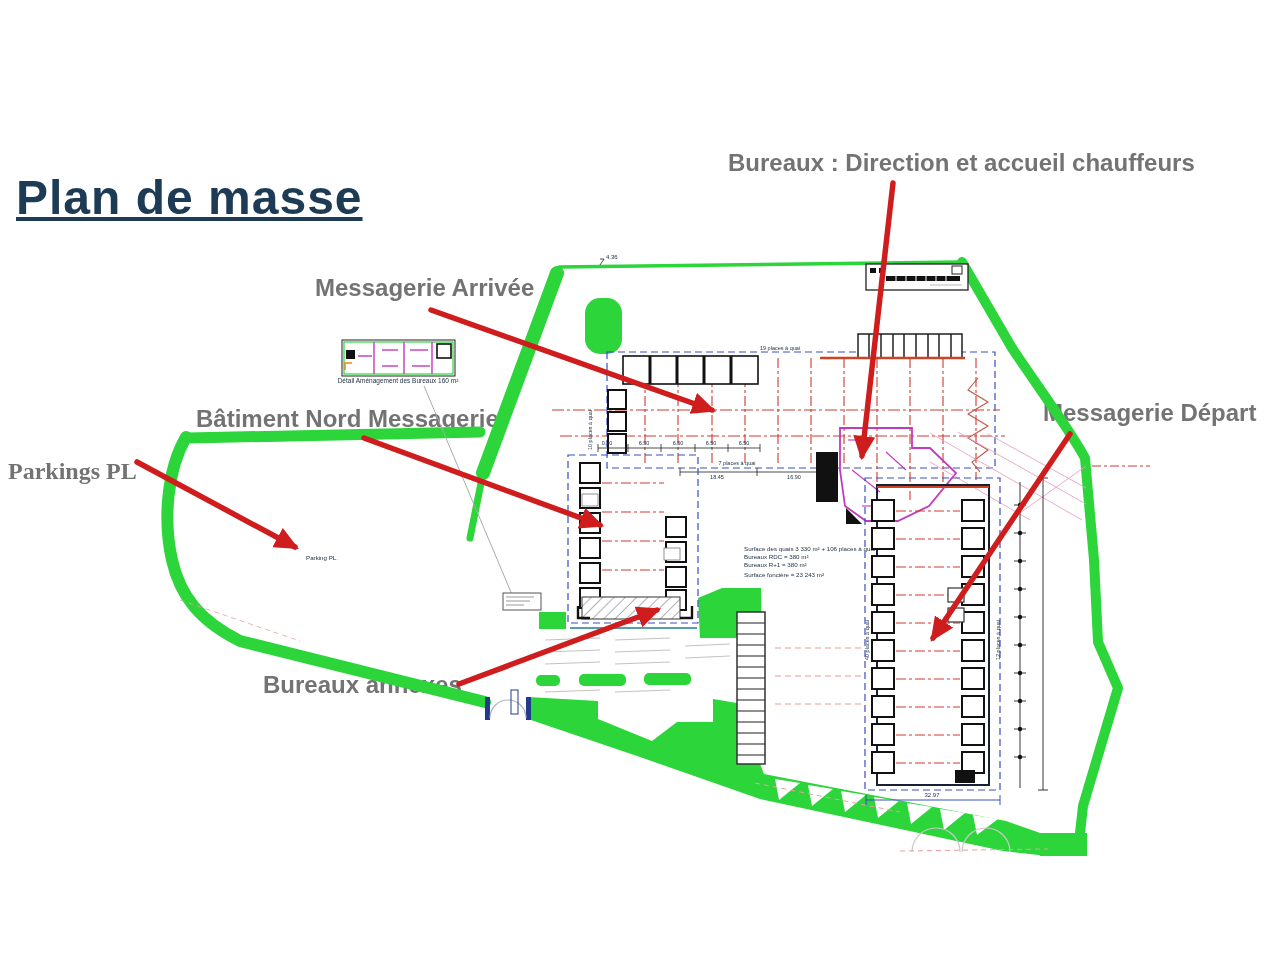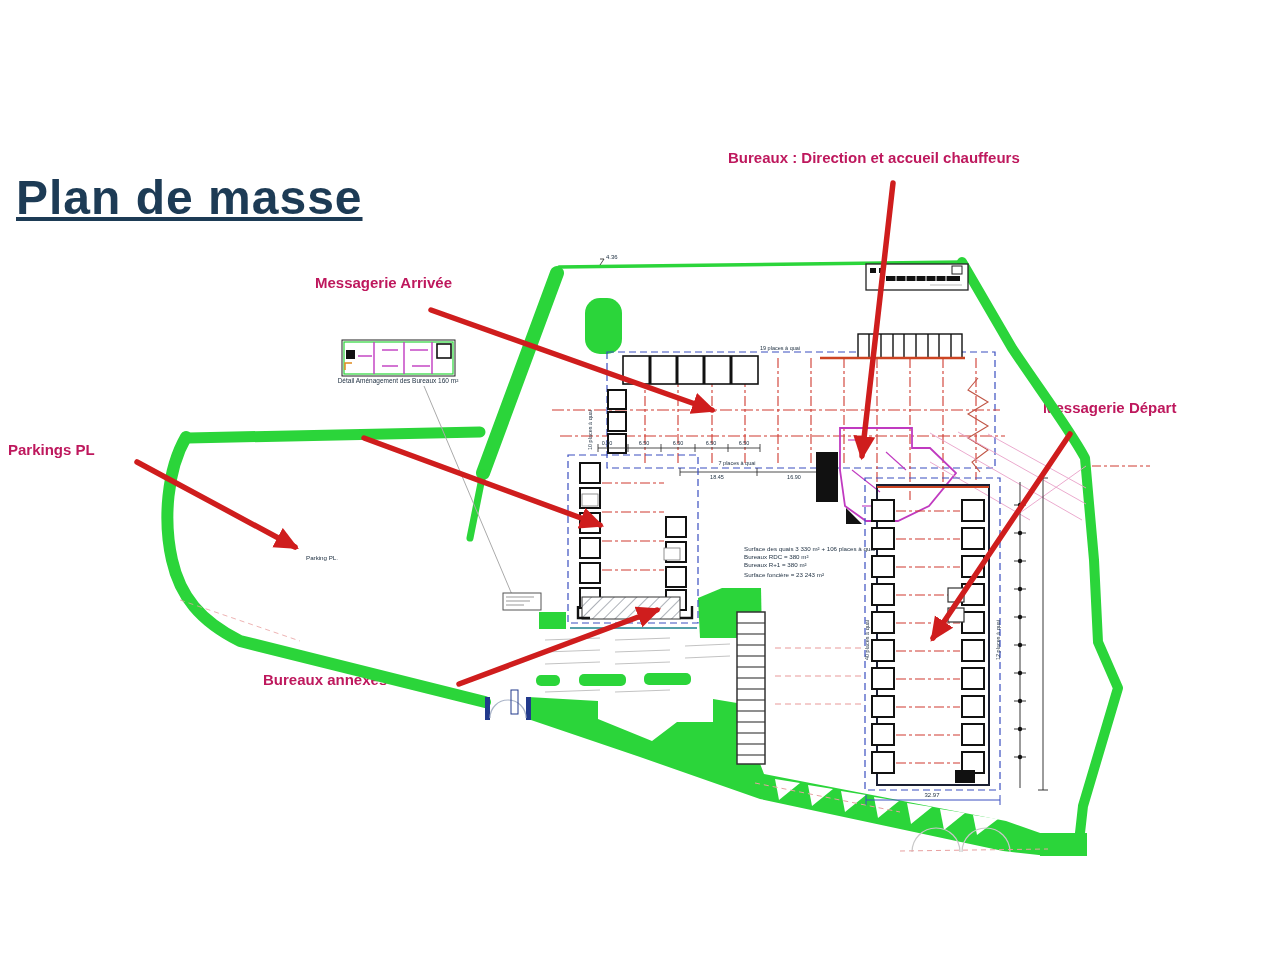--- a/index.html
+++ b/index.html
@@ -1,38 +1,39 @@
 <!DOCTYPE html>
 <html><head>
 <meta charset="utf-8">
 <style>
   html,body{margin:0;padding:0;background:#ffffff;}
   #slide{position:relative;width:1280px;height:960px;background:#ffffff;overflow:hidden;
          font-family:"Liberation Sans", sans-serif;}
   #title{position:absolute;left:16px;top:170px;font-size:48px;font-weight:bold;
          color:#1d3b55;letter-spacing:1px;text-decoration:underline;}
-  .ann{position:absolute;font-size:15px;font-weight:bold;color:#be185d;white-space:nowrap;}
+  .ann{position:absolute;font-size:24px;font-weight:bold;color:#737373;white-space:nowrap;}
   #ann-direction{left:728px;top:149px;}
   #ann-arrivee{left:315px;top:274px;}
   #ann-nord{left:196px;top:405px;}
-  #ann-parkings{left:8px;top:441px;}
+  #ann-parkings{left:8px;top:458px;font-family:Liberation Serif, serif;}
   #ann-depart{left:1043px;top:399px;}
   #ann-annexes{left:263px;top:671px;}
   #plansvg{position:absolute;left:0;top:0;}
   svg text{font-family:"Liberation Sans", sans-serif;fill:#223344;}
 </style>
 </head>
 <body>
 
 <div id="slide">
 
   <div id="title">Plan de masse</div>
 
   <div id="ann-direction" class="ann">Bureaux : Direction et accueil chauffeurs</div>
   <div id="ann-arrivee" class="ann">Messagerie Arrivée</div>
+  <div id="ann-nord" class="ann">Bâtiment Nord Messagerie</div>
   <div id="ann-parkings" class="ann">Parkings PL</div>
   <div id="ann-depart" class="ann">Messagerie Départ</div>
   <div id="ann-annexes" class="ann">Bureaux annexes</div>
 
   <svg id="plansvg" width="1280" height="960" viewBox="0 0 1280 960">
     <defs>
       <marker id="arr" markerWidth="5" markerHeight="5" refX="3.6" refY="2" orient="auto">
         <path d="M0,0 L4.4,2 L0,4 Z" fill="#cf1d1d"></path>
       </marker>
       <pattern id="hatch" width="8" height="8" patternTransform="rotate(45)" patternUnits="userSpaceOnUse">

